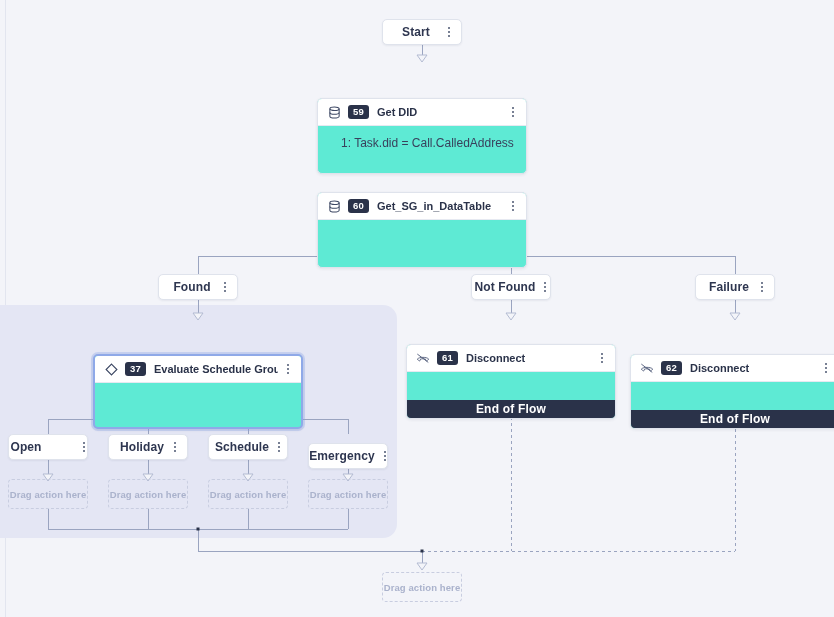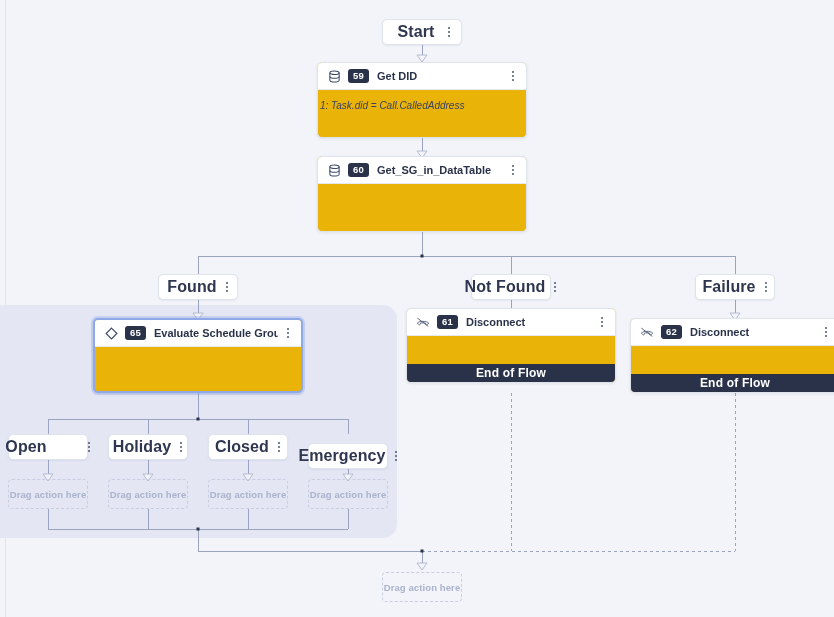--- a/index.html
+++ b/index.html
@@ -40,44 +40,45 @@
     background: #ffffff;
     border: 1px solid #dfe3ec;
     border-radius: 5px;
     box-shadow: 0 1px 2px rgba(40,50,80,0.07);
     display: flex; align-items: center; justify-content: center;
     padding: 0 6px 0 10px;
   }
   .pill .pill-label {
     flex: 1;
     text-align: center;
-    font-size: 16px;
+    font-size: 12px;
     font-weight: bold;
     color: #2e3murky;
     color: #2e3650;
     letter-spacing: .1px;
     white-space: nowrap;
   }
   .kebab {
     width: 12px; height: 16px;
     display: flex; flex-direction: column; align-items: center; justify-content: center;
     gap: 2px;
     flex: 0 0 12px;
     margin-left: 4px;
   }
   .kebab i { display:block; width: 2px; height: 2px; border-radius: 50%; background: #4b5671; }
 
   
   .card {
     position: absolute;
-    background: #eab308;
+    background: #5eead4;
     border: 1px solid #dfe3ec;
     border-radius: 5px;
     box-shadow: 0 1px 3px rgba(40,50,80,0.09);
     overflow: hidden;
+    margin-top: 36px;
   }
   .card.selected {
     border: 2px solid #8fa9e8;
     box-shadow: 0 0 0 2px rgba(143,169,232,0.35), 0 1px 3px rgba(40,50,80,0.12);
   }
   .card-head {
     height: 27px;
     display: flex; align-items: center;
     padding: 0 7px 0 9px;
     border-bottom: 1px solid #e6e9f1;
@@ -106,26 +107,25 @@
   .card-title {
     margin-left: 8px;
     font-size: 11px;
     font-weight: bold;
     color: #2a3249;
     flex: 1;
     white-space: nowrap;
     overflow: hidden;
   }
   .card-body {
-    padding: 8px 9px 0 2px;
-    font-size: 10px;
+    padding: 8px 9px 0 23px;
+    font-size: 12px;
     color: #39415c;
     line-height: 1.5;
     min-height: 32px;
-    font-style: italic;
   }
   .card-footer {
     position: absolute;
     left: 0; right: 0; bottom: 0;
     height: 18px;
     background: #2a3249;
     color: #ffffff;
     font-size: 12px;
     font-weight: bold;
     display: flex; align-items: center; justify-content: center;
@@ -299,21 +299,21 @@
       </span>
   </div>
 
   <div class="card selected" style="left:93px; top:318px; width:210px; height:75px;">
     <div class="card-head">
       <span class="node-icon">
         <svg width="13" height="13" viewBox="0 0 14 14">
           <path d="M7,1.2 L12.8,7 L7,12.8 L1.2,7 Z" fill="none" stroke="#3c4763" stroke-width="1.2"></path>
         </svg>
       </span>
-      <span class="badge">65</span>
+      <span class="badge">37</span>
       <span class="card-title">Evaluate Schedule Group</span>
       <span class="kebab">
           <i></i>
           <i></i>
           <i></i>
         </span>
     </div>
   </div>
 
   <div class="card" style="left:406px; top:308px; width:210px; height:75px;">
@@ -366,21 +366,21 @@
   </div>
   <div class="pill" style="left:108px; top:434px; width:80px;">
     <span class="pill-label">Holiday</span>
     <span class="kebab">
         <i></i>
         <i></i>
         <i></i>
       </span>
   </div>
   <div class="pill" style="left:208px; top:434px; width:80px;">
-    <span class="pill-label">Closed</span>
+    <span class="pill-label">Schedule</span>
     <span class="kebab">
         <i></i>
         <i></i>
         <i></i>
       </span>
   </div>
   <div class="pill" style="left:308px; top:443px; width:80px;">
     <span class="pill-label">Emergency</span>
     <span class="kebab">
         <i></i>

